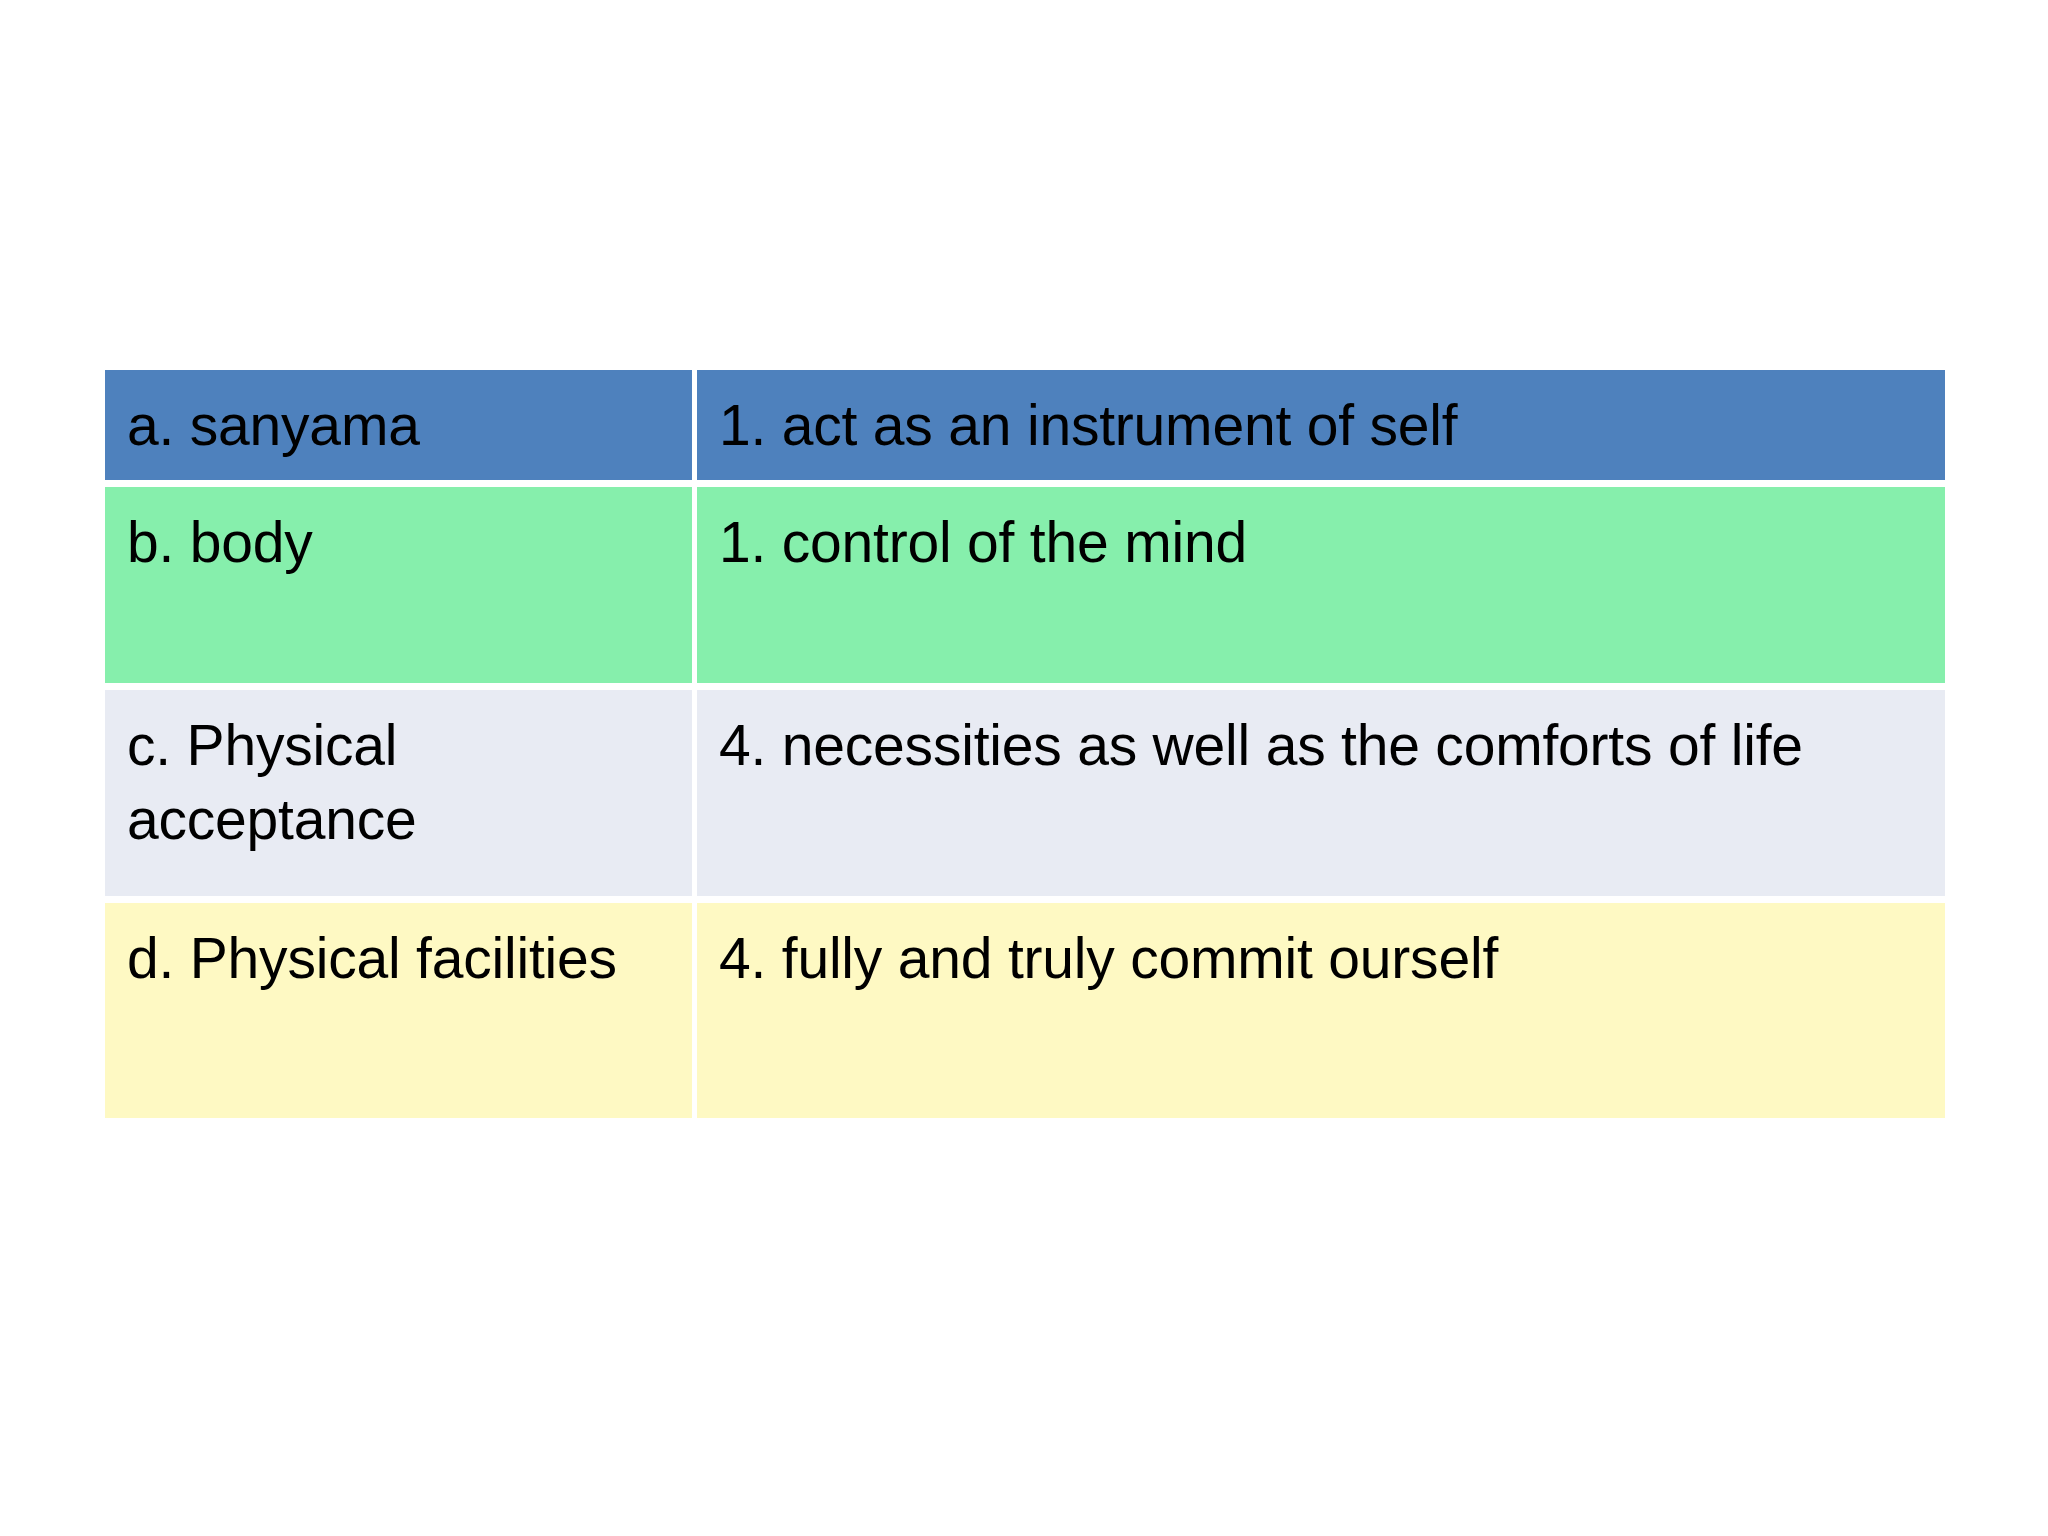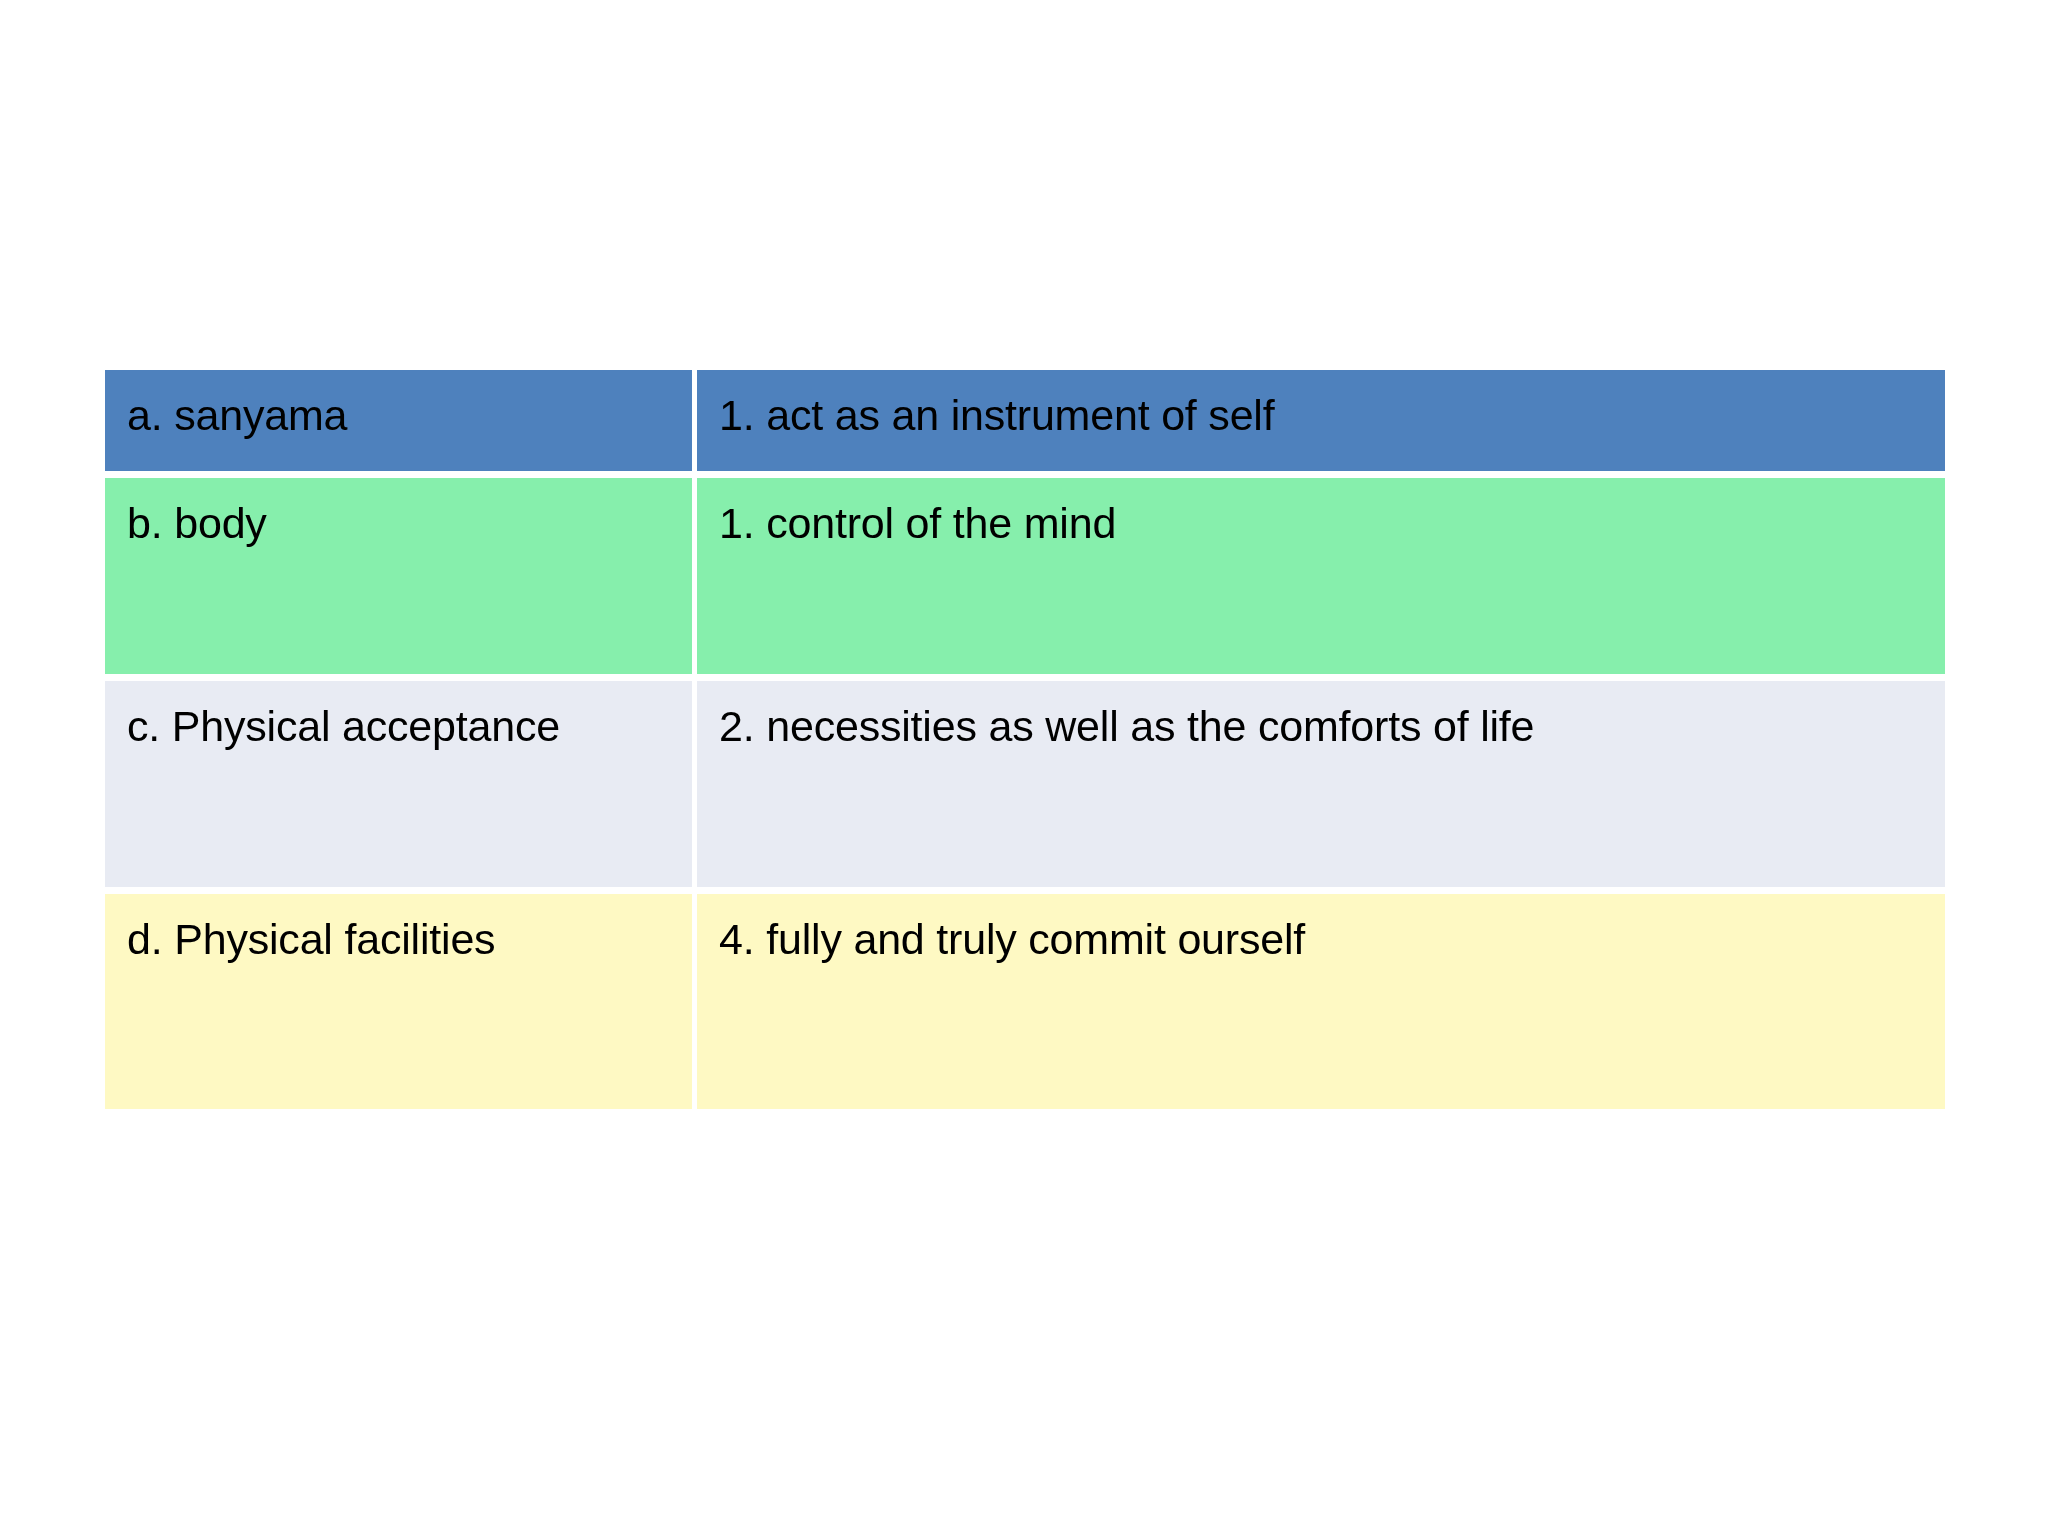--- a/index.html
+++ b/index.html
@@ -30,21 +30,21 @@
     border-spacing: 0;
   }
 
   .match-table tr.row {
     
   }
 
   .match-table td {
     vertical-align: top;
     padding: 18px 22px 18px 22px;
-    font-size: 43px;
+    font-size: 57px;
     line-height: 1.30;
     color: #000000;
     letter-spacing: -0.2px;
     font-stretch: condensed;
     font-family: "Liberation Sans Narrow", "Liberation Sans", "DejaVu Sans Condensed", "DejaVu Sans", sans-serif;
   }
 
   .match-table td.col-left {
     width: 592px;
     box-sizing: border-box;
@@ -100,21 +100,21 @@
         </td>
         <td class="col-right">
           <span class="cell-text">1. control of the mind</span>
         </td>
       </tr>
       <tr class="row r-3">
         <td class="col-left">
           <span class="cell-text">c. Physical acceptance</span>
         </td>
         <td class="col-right">
-          <span class="cell-text">2. necessities as well as the comforts of life</span>
+          <span class="cell-text">4. necessities as well as the comforts of life</span>
         </td>
       </tr>
       <tr class="row r-4">
         <td class="col-left">
           <span class="cell-text">d. Physical facilities</span>
         </td>
         <td class="col-right">
           <span class="cell-text">4. fully and truly commit ourself</span>
         </td>
       </tr>

